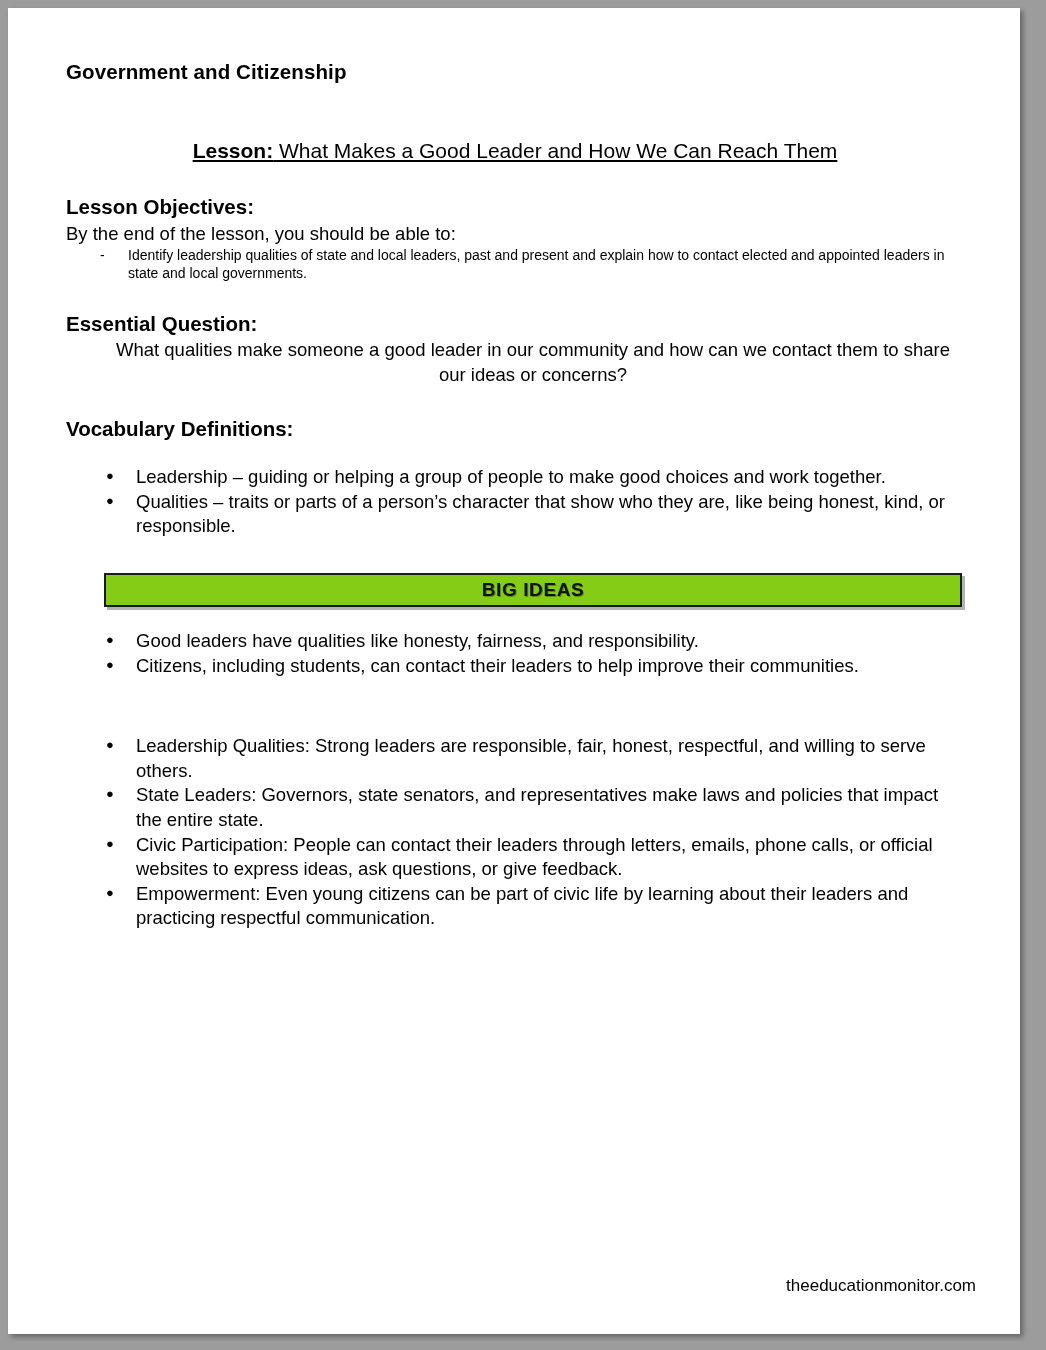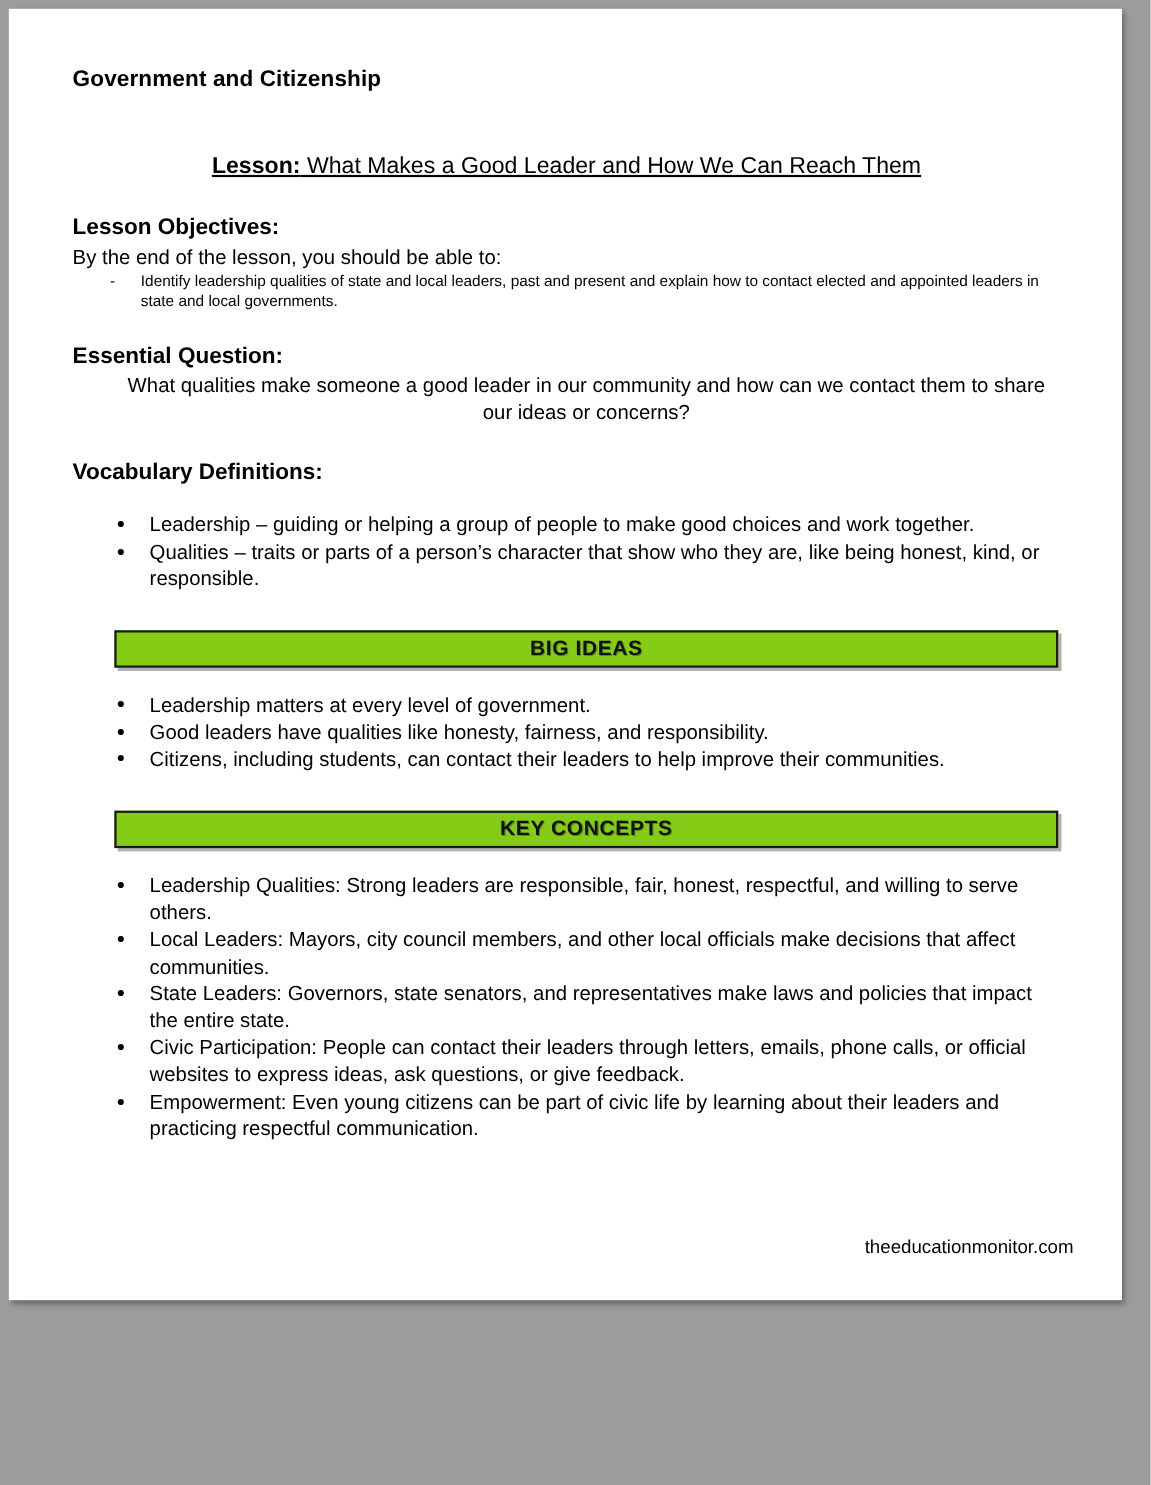--- a/index.html
+++ b/index.html
@@ -12,21 +12,21 @@
     height: 1350px;
     background: #9c9c9c;
     font-family: "Liberation Sans", sans-serif;
     overflow: hidden;
   }
   .page {
     position: absolute;
     left: 8px;
     top: 8px;
     width: 1012px;
-    height: 1174px;
+    height: 1326px;
     background: #ffffff;
     box-shadow: 3px 3px 5px rgba(0,0,0,0.35);
     box-sizing: border-box;
     overflow: hidden;
   }
   .page-inner {
     position: relative;
     width: 100%;
     height: 100%;
     padding: 52px 56px 0 58px;
@@ -192,36 +192,31 @@
 
     <div class="gap-lg"></div>
 
     <div class="banner">
       <span class="banner-label">BIG IDEAS</span>
     </div>
 
     <div class="gap-sm"></div>
 
     <ul class="bullets">
-      <li>Leadership matters at every level of government.</li>
       <li>Good leaders have qualities like honesty, fairness, and responsibility.</li>
       <li>Citizens, including students, can contact their leaders to help improve their communities.</li>
     </ul>
 
     <div class="gap-lg"></div>
 
-    <div class="banner">
-      <span class="banner-label">KEY CONCEPTS</span>
-    </div>
 
     <div class="gap-sm"></div>
 
     <ul class="bullets">
       <li><b>Leadership Qualities:</b><span> Strong leaders are responsible, fair, honest, respectful, and willing to serve others.</span></li>
-      <li><b>Local Leaders:</b><span> Mayors, city council members, and other local officials make decisions that affect communities.</span></li>
       <li><b>State Leaders:</b><span> Governors, state senators, and representatives make laws and policies that impact the entire state.</span></li>
       <li><b>Civic Participation:</b><span> People can contact their leaders through letters, emails, phone calls, or official websites to express ideas, ask questions, or give feedback.</span></li>
       <li><b>Empowerment:</b><span> Even young citizens can be part of civic life by learning about their leaders and practicing respectful communication.</span></li>
     </ul>
 
     <div class="footer">theeducationmonitor.com</div>
 
   </div>
 </div>
 

